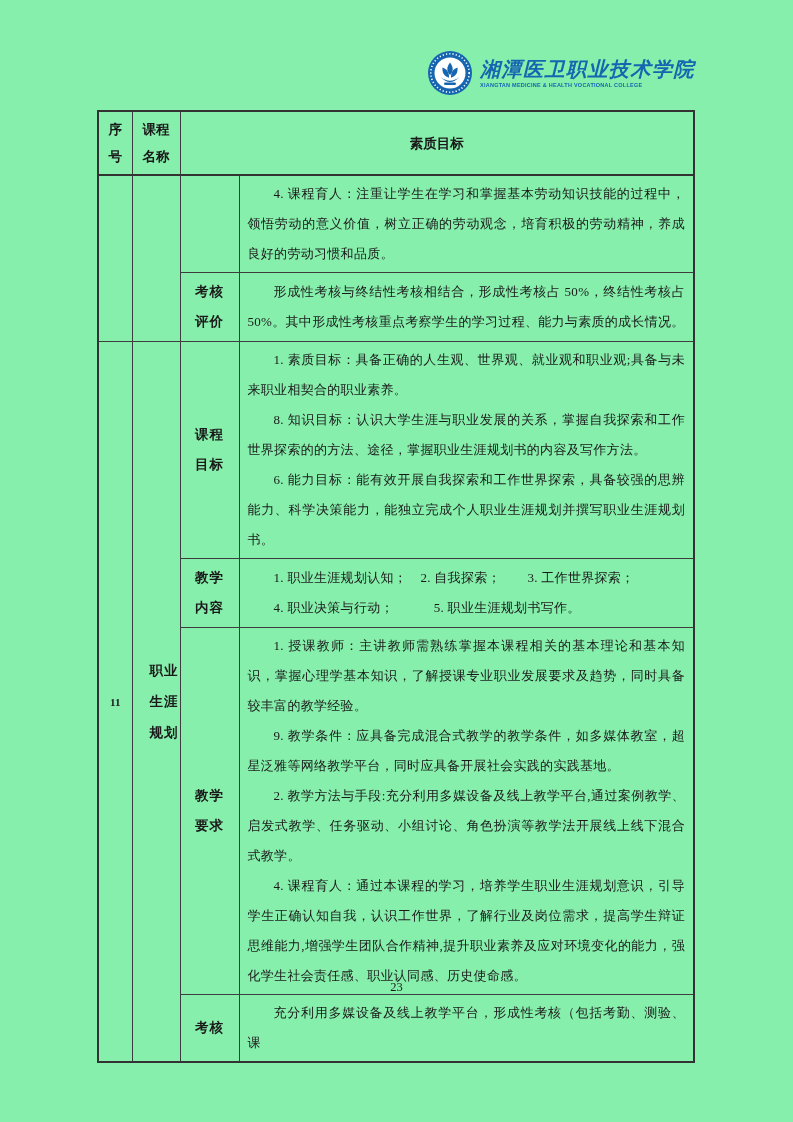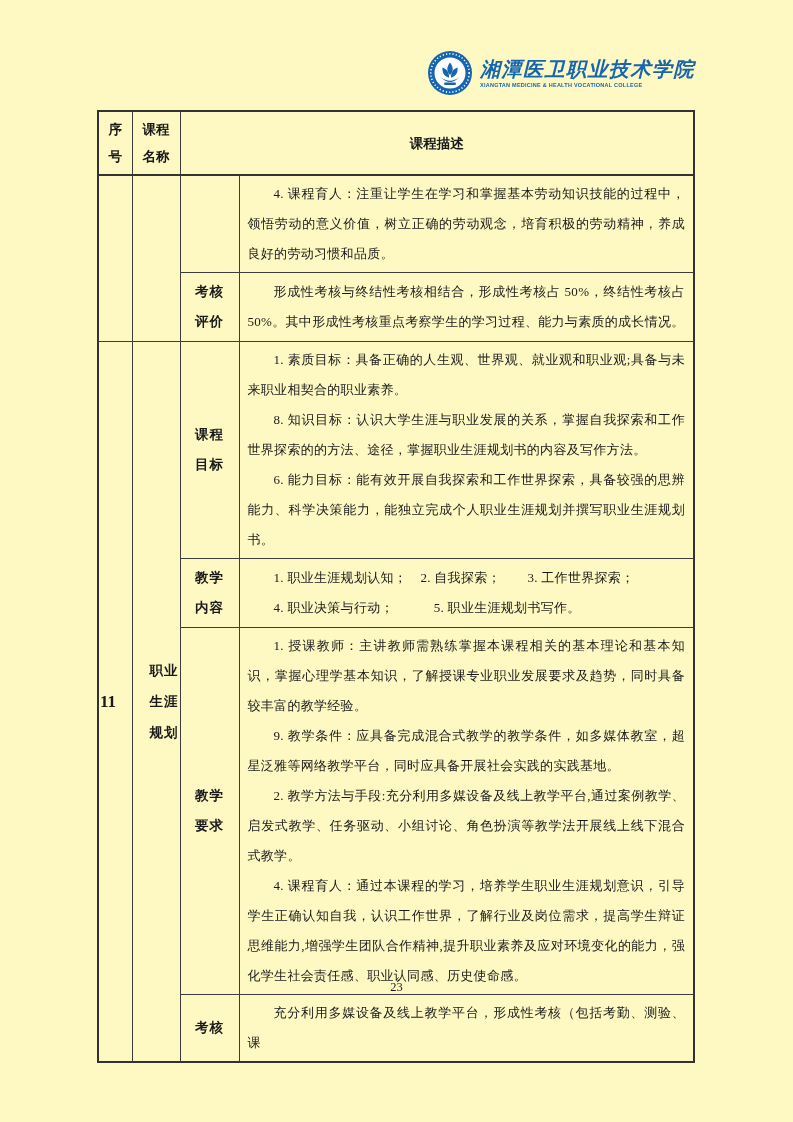--- a/index.html
+++ b/index.html
@@ -1,35 +1,35 @@
 <!DOCTYPE html>
 <html><head>
 <meta charset="utf-8">
 <style>
   html,body{margin:0;padding:0;background:#888;}
-  .page{position:relative;width:793px;height:1122px;background:#fef9c3;margin:0 auto;
+  .page{position:relative;width:793px;height:1122px;background:#86efac;margin:0 auto;
         font-family:"Liberation Serif","DejaVu Serif",serif;color:#1a1a1a;overflow:hidden;}
 
   
   .logo{position:absolute;top:50px;right:98px;display:flex;align-items:center;gap:7px;}
   .emblem{width:46px;height:46px;flex:0 0 auto;}
   .logo-text{display:flex;flex-direction:column;justify-content:center;gap:2px;}
   .logo-zh{font-size:20px;font-weight:bold;font-style:italic;color:#1565b0;
            letter-spacing:1.5px;line-height:22px;white-space:nowrap;}
   .logo-en{font-size:5.5px;font-weight:bold;color:#1565b0;letter-spacing:0.25px;
            font-family:"Liberation Sans","DejaVu Sans",sans-serif;white-space:nowrap;}
 
   
   .doc-table{position:absolute;left:97px;top:110px;width:596px;
              border-collapse:collapse;table-layout:fixed;}
   .doc-table,.doc-table td,.doc-table th{border:1px solid #3d3d3d;}
   .doc-table{border:2px solid #333;}
   .doc-table thead th{border-bottom:2px solid #333;font-weight:bold;text-align:center;
              font-size:13.5px;line-height:27px;white-space:pre-line;padding:4px 0;vertical-align:middle;}
-  .serial-cell{text-align:left;vertical-align:middle;font-size:17px;font-weight:bold;
+  .serial-cell{text-align:center;vertical-align:middle;font-size:11px;font-weight:bold;
              white-space:pre-line;line-height:30px;}
   .course-name-cell{text-align:right;vertical-align:middle;font-size:13.5px;font-weight:bold;
              white-space:pre-line;line-height:31px;letter-spacing:1px;}
   .label-cell{text-align:center;vertical-align:middle;font-size:13.5px;font-weight:bold;
              white-space:pre-line;line-height:30px;padding:4px 12px;letter-spacing:1px;}
   .content-cell{padding:3px 8px 3px 8px;vertical-align:middle;}
   .para{margin:0;font-size:13px;line-height:30px;text-align:justify;
         text-indent:2em;letter-spacing:0.3px;}
 
   
@@ -64,21 +64,21 @@
         <col style="width:48px">
         <col style="width:59px">
         <col style="width:455px">
     </colgroup>
     <thead>
       <tr>
         <th>序
 号</th>
         <th>课程
 名称</th>
-        <th colspan="2">课程描述</th>
+        <th colspan="2">素质目标</th>
       </tr>
     </thead>
     <tbody id="table-body">
         <tr>
           <td rowspan="2" class="serial-cell"></td>
           <td rowspan="2" class="course-name-cell"></td>
           <td class="label-cell"></td>
           <td class="content-cell">
             <p class="para">4. 课程育人：注重让学生在学习和掌握基本劳动知识技能的过程中，领悟劳动的意义价值，树立正确的劳动观念，培育积极的劳动精神，养成良好的劳动习惯和品质。</p>
           </td>

